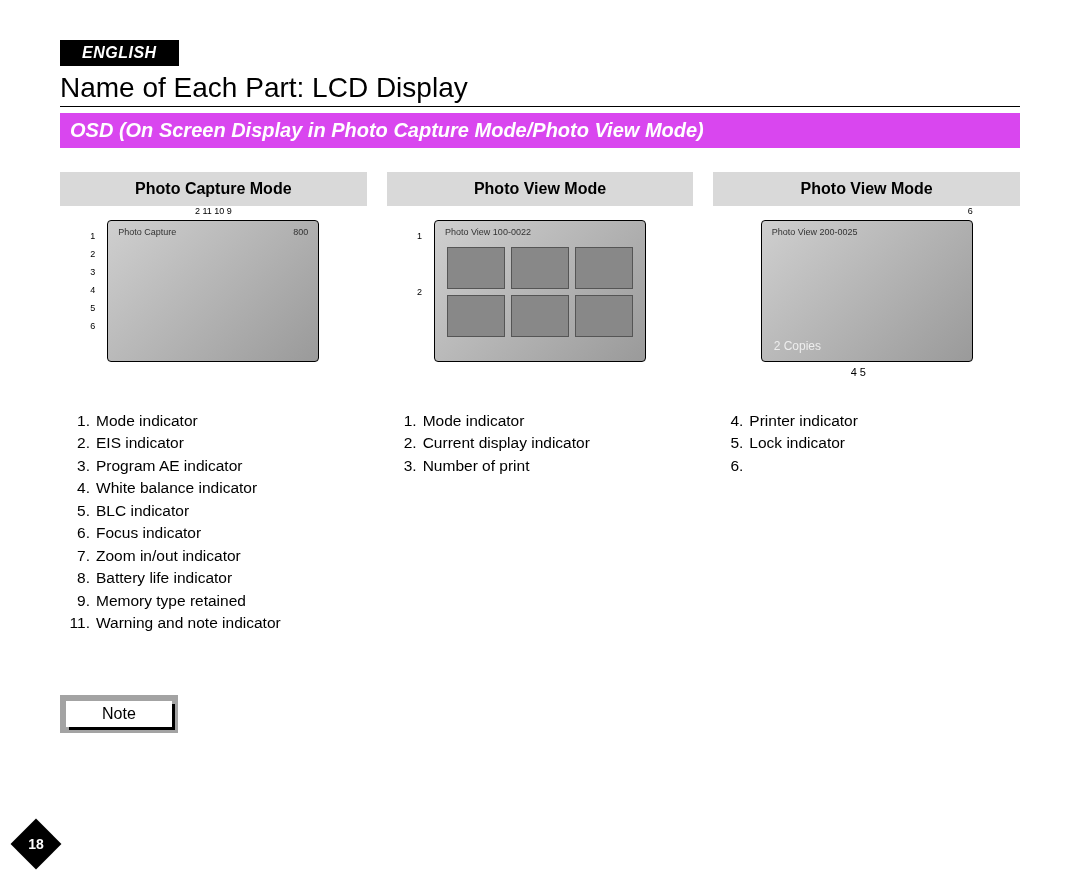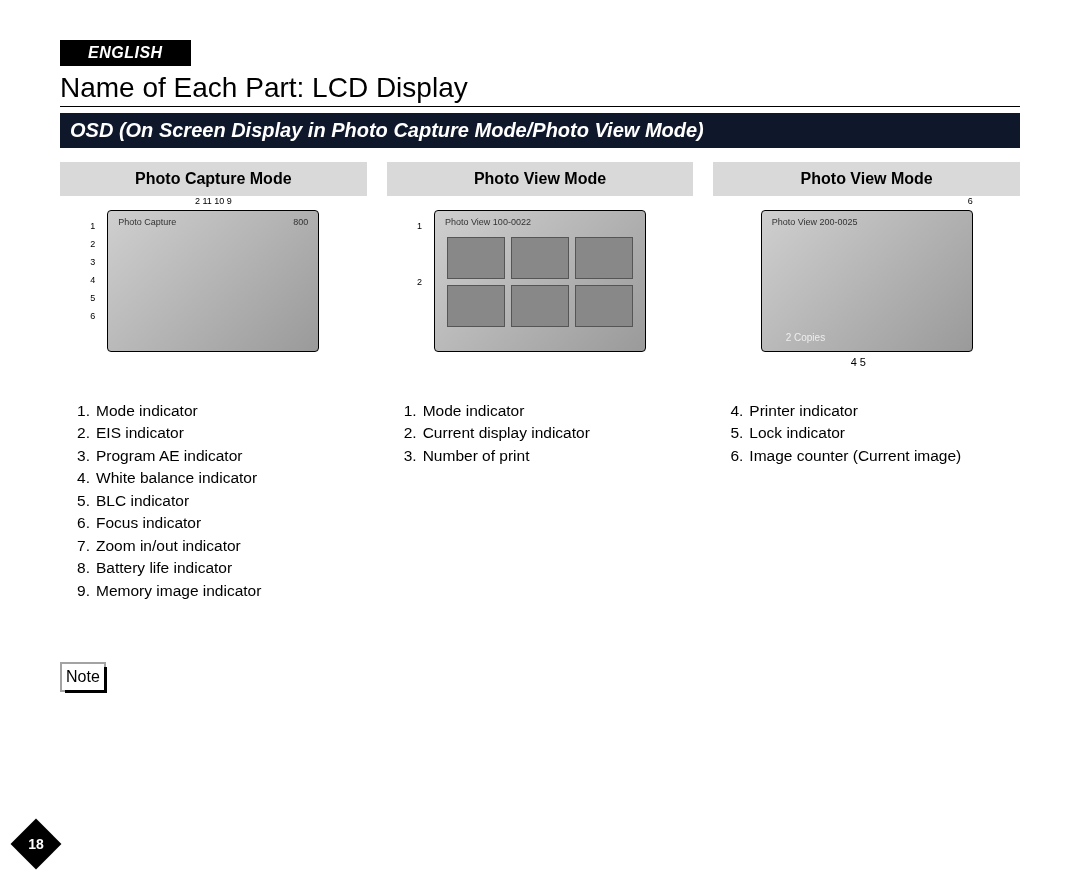--- a/index.html
+++ b/index.html
@@ -1,37 +1,37 @@
 <!DOCTYPE html>
 <html><head>
 <meta charset="utf-8">
 <style>
   html,body{margin:0;padding:0;background:#fff;font-family:Arial,Helvetica,sans-serif;color:#000}
   .page{width:1080px;height:880px;position:relative;box-sizing:border-box;padding:40px 60px 0 60px}
-  .lang-tab{display:inline-block;background:#000;color:#fff;font-weight:bold;font-style:italic;padding:4px 28px;font-size:16px;letter-spacing:.5px}
+  .lang-tab{display:inline-block;background:#000;color:#fff;font-weight:bold;font-style:italic;padding:4px 22px;font-size:16px;letter-spacing:.5px}
   .title{font-size:28px;font-weight:normal;margin:6px 0 0 0}
   .title-rule{border:none;border-top:1px solid #000;margin:2px 0 0 0}
-  .subhead{background:#0f172a;color:#fff;font-weight:bold;font-style:italic;font-size:20px;padding:6px 10px;margin-top:6px}
-  .cols{display:flex;gap:20px;margin-top:14px}
+  .subhead{background:#d946ef;color:#fff;font-weight:bold;font-style:italic;font-size:20px;padding:6px 10px;margin-top:6px}
+  .cols{display:flex;gap:20px;margin-top:24px}
   .col{flex:1}
   .col-head{background:#d9d9d9;color:#000;font-weight:bold;text-align:center;font-size:16px;padding:8px 0;margin-bottom:14px}
   .diagram{height:190px;display:flex;align-items:flex-start;justify-content:center}
   .lcd{border:1.5px solid #000;border-radius:4px;width:210px;height:140px;background:linear-gradient(135deg,#cfcfcf 0%, #9a9a9a 100%);position:relative;margin:0 auto}
   .lcd .txt{position:absolute;top:6px;left:10px;font-size:9px;color:#333}
   .lcd .txtR{position:absolute;top:6px;right:10px;font-size:9px;color:#333}
   .thumbs{display:grid;grid-template-columns:repeat(3,1fr);gap:6px;position:absolute;top:26px;left:12px;right:12px}
   .thumbs div{height:40px;background:#888;border:1px solid #555}
-  .lcd .copies{position:absolute;bottom:8px;left:24px;font-size:10px;color:#eee}
+  .lcd .copies{position:absolute;bottom:8px;left:12px;font-size:12px;color:#eee}
   .callouts-left{position:absolute;left:-18px;top:6px;font-size:9px;line-height:18px;text-align:right}
   .callouts-left span{display:block}
   .list{font-size:15.5px;line-height:1.45;padding-left:4px}
   .list .row{display:flex}
   .list .num{width:26px;flex:none;text-align:right;margin-right:6px}
   .note-box{margin-top:60px}
-  .note-frame{display:inline-block;border:2px solid #a3a3a3;padding:4px 4px;font-size:16px;position:relative}
+  .note-frame{display:inline-block;border:6px solid #a3a3a3;padding:4px 36px;font-size:16px;position:relative}
   .note-frame::after{content:"";position:absolute;right:-3px;top:3px;bottom:-3px;width:3px;background:#000}
   .note-frame::before{content:"";position:absolute;left:3px;right:-3px;bottom:-3px;height:3px;background:#000}
   .note-line{font-size:15.5px;margin-top:18px}
   .note-line .bullet{font-family:serif;margin:0 10px 0 4px}
   .page-badge{position:absolute;left:18px;bottom:18px;width:36px;height:36px}
   .page-badge .diamond{position:absolute;inset:0;background:#000;transform:rotate(45deg)}
   .page-badge .pn{position:absolute;inset:0;display:flex;align-items:center;justify-content:center;color:#fff;font-weight:bold;font-size:14px}
   .toptick{font-size:9px;position:absolute;top:-14px;width:100%;text-align:center;color:#000}
 </style>
 </head>
@@ -95,21 +95,25 @@
         <div class="row">
             <span class="num">7.</span>
             <span>Zoom in/out indicator</span>
           </div>
         <div class="row">
             <span class="num">8.</span>
             <span>Battery life indicator</span>
           </div>
         <div class="row">
             <span class="num">9.</span>
-            <span>Memory image indicator</span>
+            <span>Memory type retained</span>
+          </div>
+        <div class="row">
+            <span class="num">11.</span>
+            <span>Warning and note indicator</span>
           </div>
       </div>
     </div>
 
     <div class="col">
       <div class="col-head">Photo View Mode</div>
       <div class="diagram">
         <div style="position:relative">
           <div class="lcd">
             <span class="txt">Photo View 100-0022</span>
@@ -160,21 +164,20 @@
         <div class="row">
             <span class="num">4.</span>
             <span>Printer indicator</span>
           </div>
         <div class="row">
             <span class="num">5.</span>
             <span>Lock indicator</span>
           </div>
         <div class="row">
             <span class="num">6.</span>
-            <span>Image counter (Current image)</span>
           </div>
       </div>
     </div>
 
   </div>
 
   <div class="note-box">
     <span class="note-frame">Note</span>
   </div>
 

